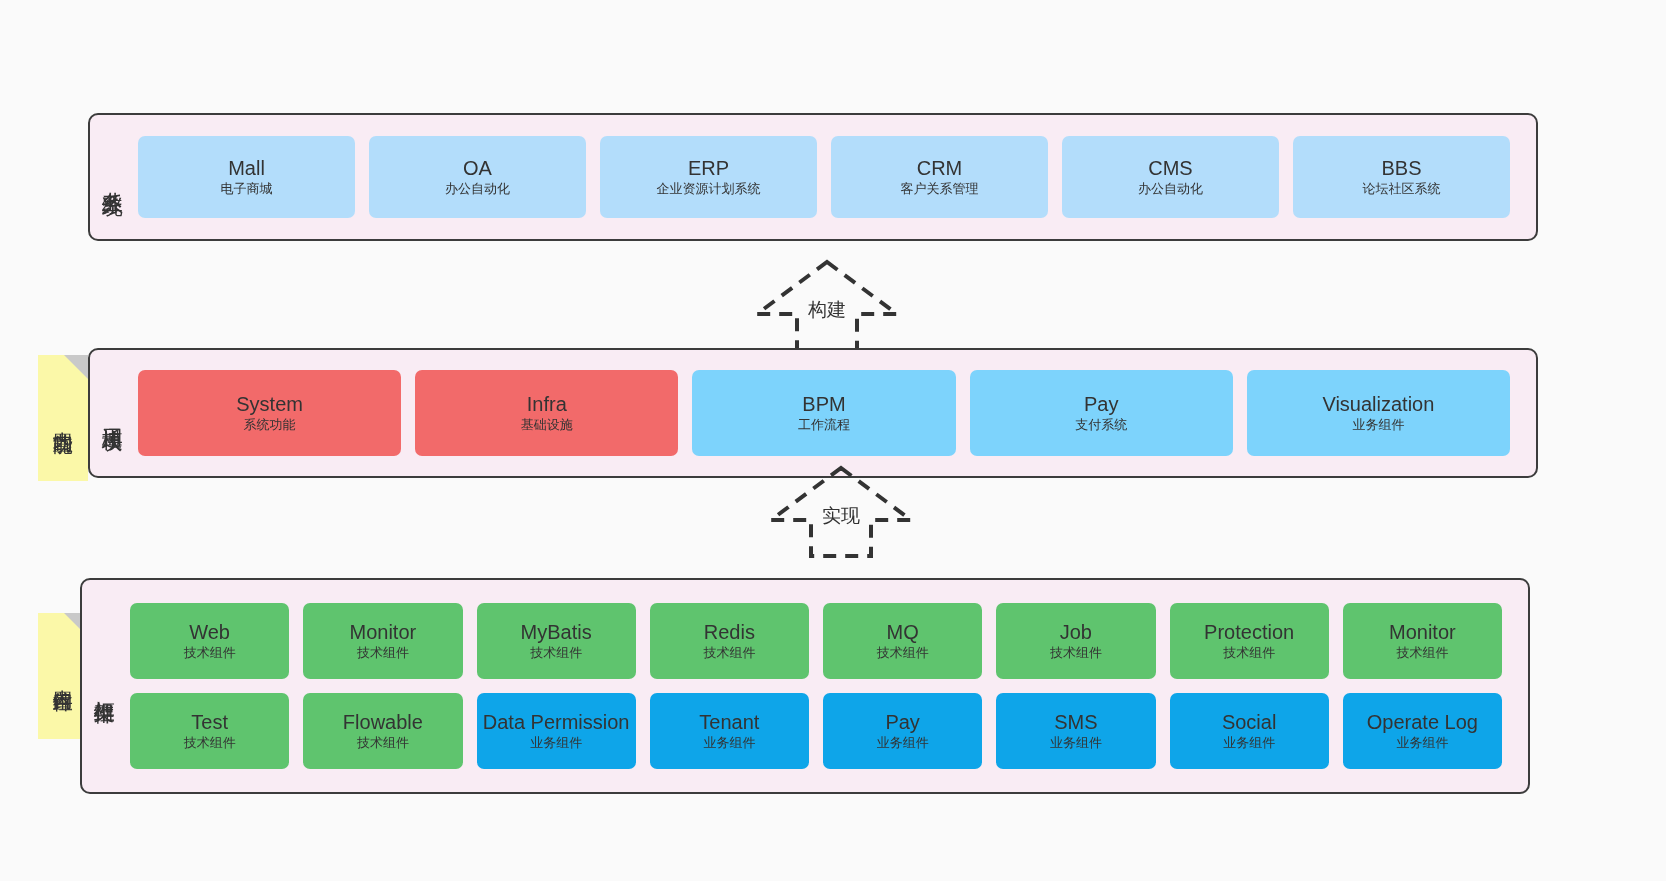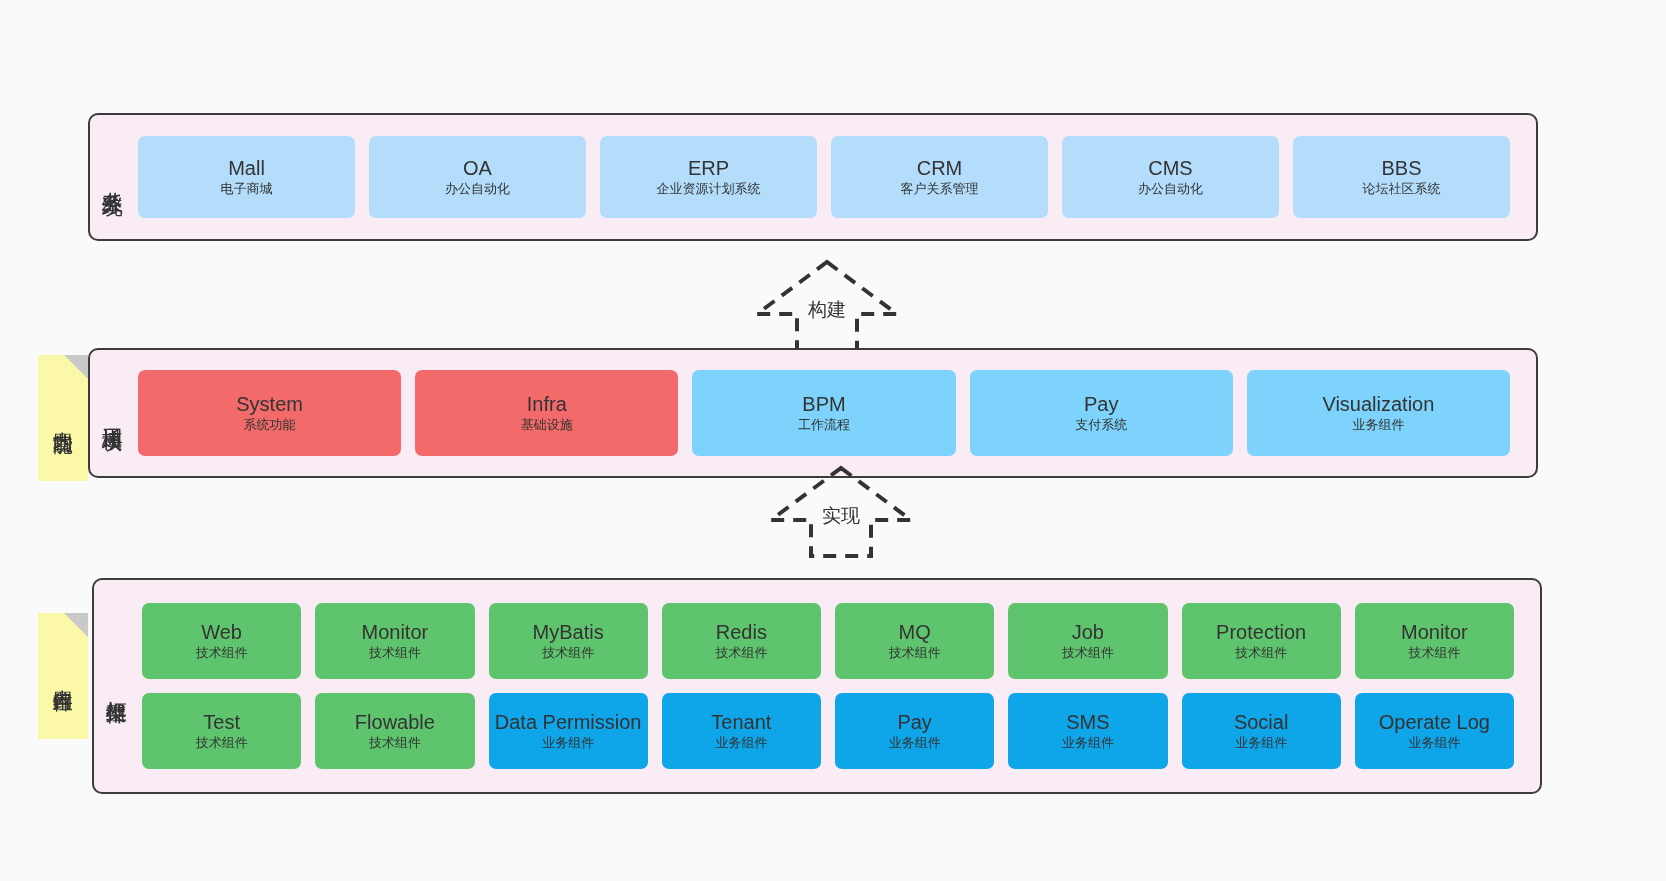--- a/index.html
+++ b/index.html
@@ -213,21 +213,21 @@
     <polygon points="75,4 145,56 105,56 105,92 45,92 45,56 5,56" fill="none" stroke="#333333" stroke-width="4" stroke-dasharray="13,9" stroke-linejoin="miter"></polygon>
   </svg>
   <div class="gen-label">实现</div>
 </div>
 
 <div class="sticky" style="left:38px; top:613px; height:126px;">
   <span class="fold"></span>
   <span>内置组件</span>
 </div>
 
-<div class="panel" id="panel-framework" style="left:92px; top:578px; width:1450px; height:216px;">
+<div class="panel" id="panel-framework" style="left:80px; top:578px; width:1450px; height:216px;">
   <div class="panel-label">框架组件</div>
   <div class="panel-body">
     <div class="row" id="fw-row1">
         <div class="box c-green h-comp">
           <div class="t1">Web</div>
           <div class="t2">技术组件</div>
         </div>
         <div class="box c-green h-comp">
           <div class="t1">Monitor</div>
           <div class="t2">技术组件</div>

